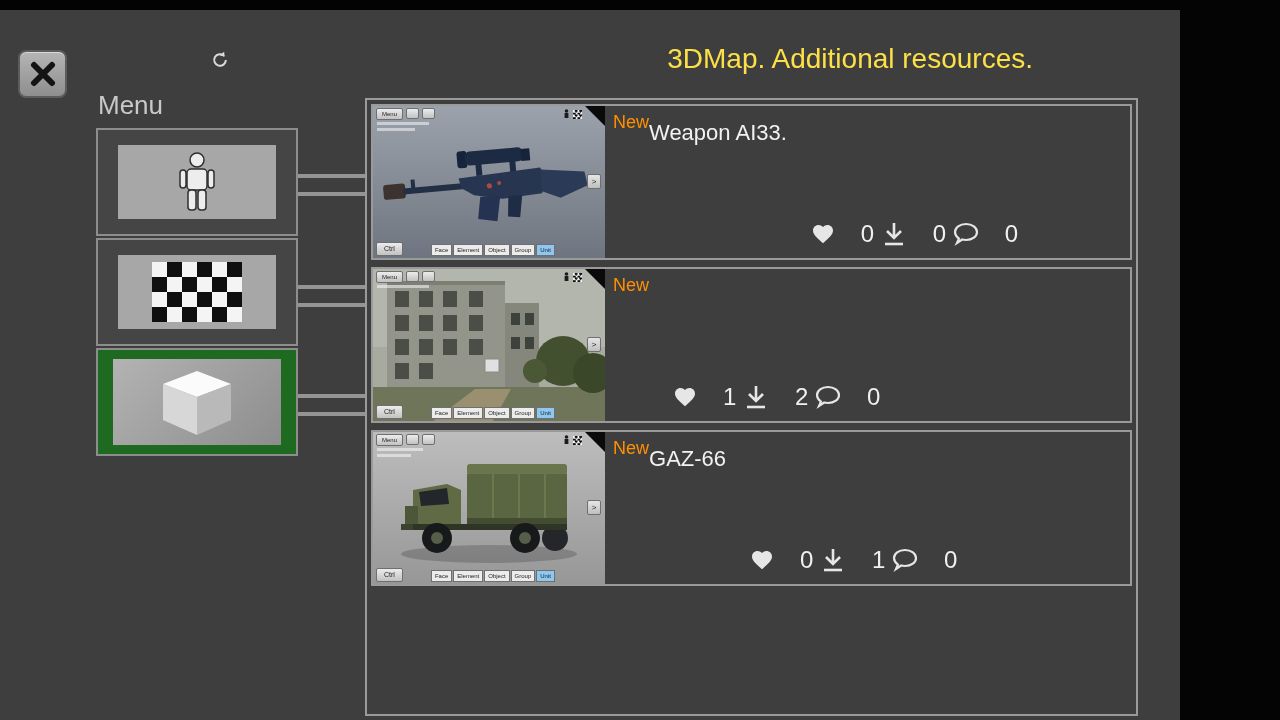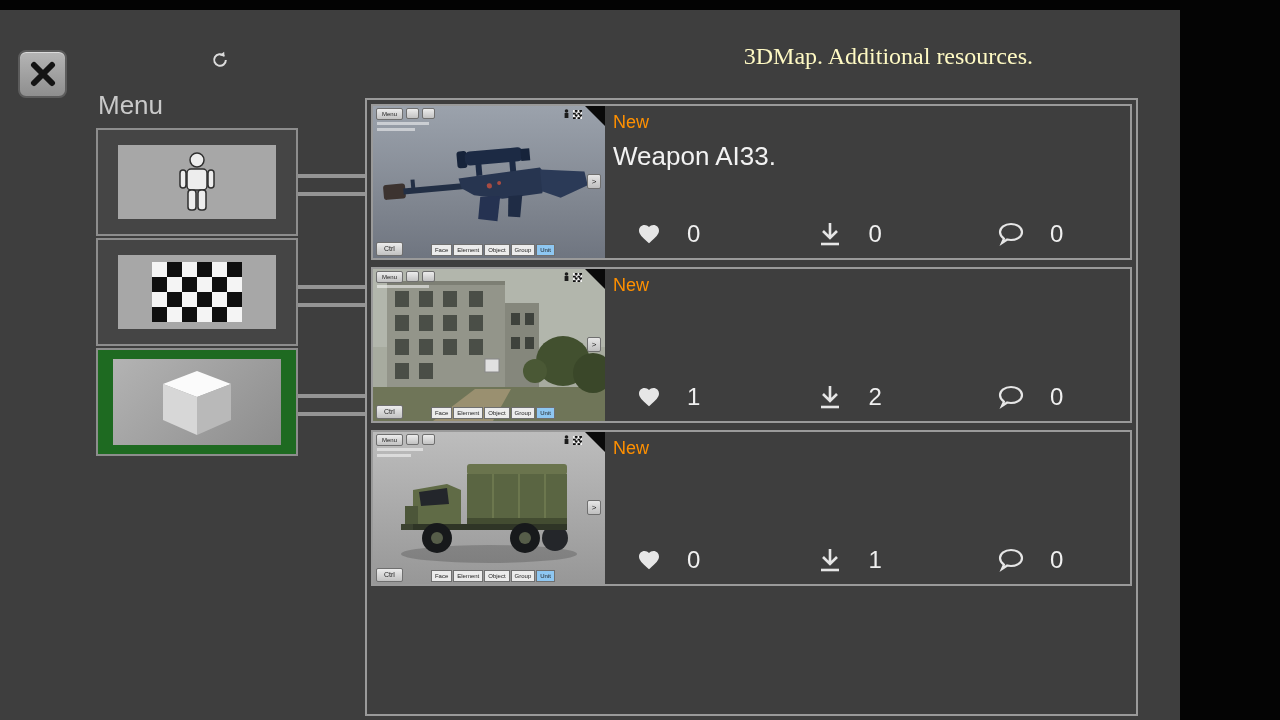--- a/index.html
+++ b/index.html
@@ -13,21 +13,21 @@
 
   
   .navbar { position:absolute; right:0; top:0; width:100px; height:720px; background:#040404; }
 
   
   .close-btn { position:absolute; left:18px; top:40px; width:49px; height:48px;
     background:linear-gradient(180deg,#b5b5b5,#8e8e8e); border:2px solid #5c5c5c;
     border-radius:8px; display:flex; align-items:center; justify-content:center;
     box-shadow: inset 0 1px 0 rgba(255,255,255,.5); cursor:pointer; }
   .refresh { position:absolute; left:210px; top:40px; width:20px; height:20px; }
-  .app-title { position:absolute; top:33px; right:147px; font-size:24px; color:#fef9c3;font-family:Liberation Serif, serif; }
+  .app-title { position:absolute; top:33px; right:147px; font-size:28px; color:#fde047; }
 
   
   .type-label { position:absolute; left:98px; top:80px; font-size:26px; color:#c9c9c9; }
   .type-col { position:absolute; left:96px; top:118px; width:202px; }
   .type-btn { width:202px; height:108px; border:2px solid #8d8d8d; background:#454545;
     margin-bottom:2px; display:flex; align-items:center; justify-content:center; cursor:pointer; }
   .type-btn.selected { background:#1e6a21; }
   .type-img { width:158px; height:74px; background:#a7a7a7; display:flex;
     align-items:center; justify-content:center; overflow:hidden; }
   .type-btn.selected .type-img { width:168px; height:86px;
@@ -68,23 +68,23 @@
     font-size:8px; line-height:13px; text-align:center; color:#222; }
   .mini-bottom { position:absolute; bottom:2px; left:3px; right:3px; display:flex;
     align-items:flex-end; }
   .mini-ctrl { font-size:7px; line-height:10px; padding:1px 7px; }
   .modes { display:flex; gap:1px; margin-left:28px; }
   .mode-btn { background:#ececec; border:1px solid #6f6f6f; color:#1c1c1c;
     font-size:6px; line-height:8px; padding:1px 3px; }
   .mode-btn.active { background:#8ec7f2; }
 
   
-  .card-body { flex:1; display:flex; flex-direction:column; padding:6px 60px 10px 8px; }
+  .card-body { flex:1; display:flex; flex-direction:row; padding:6px 60px 10px 8px; }
   .badge { color:#ff9000; font-size:18px; }
-  .card-title { color:#f2f2f2; font-size:26px; margin-top:8px; }
+  .card-title { color:#f2f2f2; font-size:22px; margin-top:8px; }
   .stats { margin-top:auto; display:flex; justify-content:space-between;
     align-items:center; padding-left:24px; }
   .stat { display:flex; align-items:center; gap:26px; }
   .stat .cnt { color:#f0f0f0; font-size:24px; min-width:20px; }
   .stat svg { display:block; }
 </style>
 </head>
 <body>
 
 <div class="stage">
@@ -361,20 +361,21 @@
               <div class="mode-btn">Face</div>
               <div class="mode-btn">Element</div>
               <div class="mode-btn">Object</div>
               <div class="mode-btn">Group</div>
               <div class="mode-btn active">Unit</div>
             </div>
           </div>
         </div>
         <div class="card-body">
           <div class="badge">New</div>
+          <div class="card-title">GAZ-66</div>
           <div class="stats">
             <div class="stat">
               <svg width="24" height="22" viewBox="0 0 24 22">
                   <path d="M12 20.3l-1.45-1.32C5.4 14.36 2 11.28 2 7.5 2 4.42 4.42 2 7.5 2c1.74 0 3.41.81 4.5 2.09C13.09 2.81 14.76 2 16.5 2 19.58 2 22 4.42 22 7.5c0 3.78-3.4 6.86-8.55 11.5L12 20.3z" fill="#e6e6e6"></path>
                 </svg>
               <span class="cnt">0</span>
             </div>
             <div class="stat">
               <svg width="26" height="26" viewBox="0 0 26 26">
                   <path d="M13 2v14 M6 10l7 7 7-7" fill="none" stroke="#e6e6e6" stroke-width="2.6"></path>

